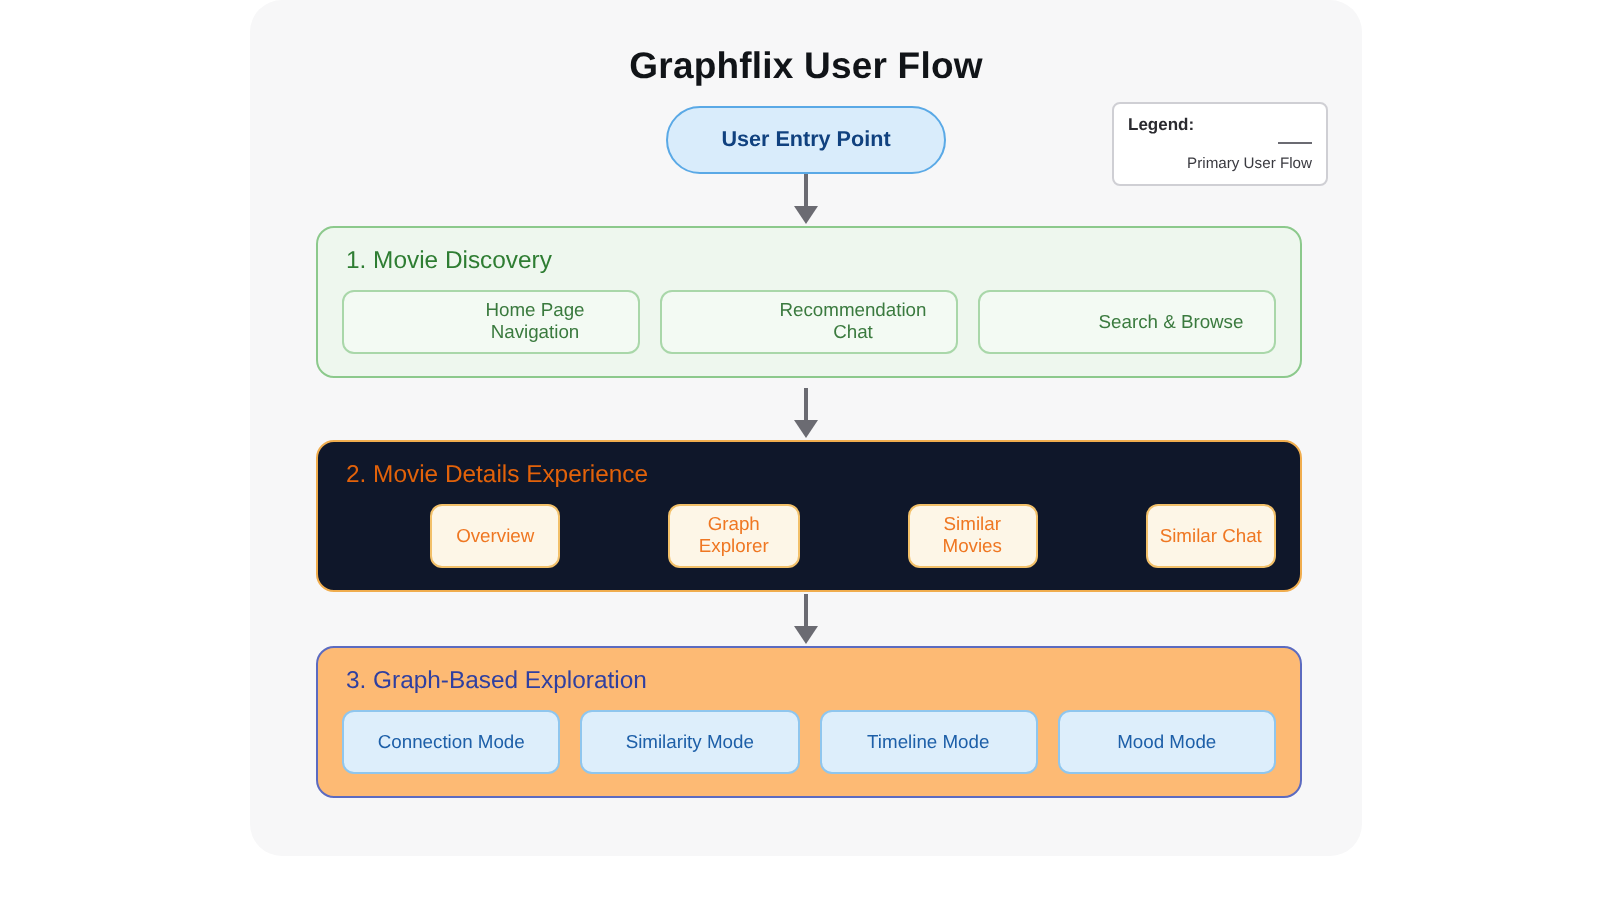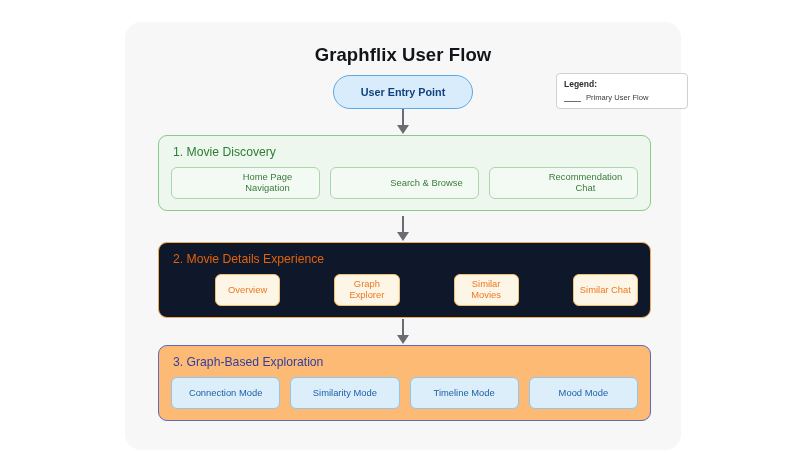--- a/index.html
+++ b/index.html
@@ -18,21 +18,21 @@
     position: relative;
     width: 806px;
     height: 453px;
     background: #ffffff;
   }
 
   
   #canvas {
     position: absolute;
     left: 125px;
-    top: 22px;
+    top: 0;
     width: 556px;
     height: 428px;
     background: #f7f7f8;
     border-radius: 16px;
   }
 
   
   #diagram-title {
     position: absolute;
     left: 0;
@@ -43,37 +43,38 @@
     font-weight: bold;
     color: #111418;
     letter-spacing: 0.1px;
   }
 
   
   #legend {
     position: absolute;
     left: 431px;
     top: 51px;
-    width: 132px;
+    width: 108px;
     box-sizing: border-box;
     background: #ffffff;
     border: 1px solid #cfcfd4;
     border-radius: 4px;
     padding: 5px 7px 6px 7px;
   }
   #legend-title {
     font-size: 8.5px;
     font-weight: bold;
     color: #2b2b30;
     margin-bottom: 4px;
   }
   .legend-row {
     display: flex;
     align-items: flex-end;
     gap: 5px;
+    flex-direction: column;
   }
   .legend-swatch {
     display: block;
     width: 17px;
     height: 0;
     border-top: 1.6px solid #6b6b72;
   }
   .legend-label {
     font-size: 7.6px;
     color: #3a3a40;
@@ -227,22 +228,22 @@
 
     <div class="connector" id="connector-entry-to-s1">
       <span class="shaft"></span>
       <span class="head"></span>
     </div>
 
     <div class="stage-section" id="section-movie-discovery">
       <div class="stage-heading">1. Movie Discovery</div>
       <div class="node-row">
         <div class="node-chip">Home Page Navigation</div>
+        <div class="node-chip">Recommendation Chat</div>
         <div class="node-chip">Search &amp; Browse</div>
-        <div class="node-chip">Recommendation Chat</div>
       </div>
     </div>
 
     <div class="connector" id="connector-s1-to-s2">
       <span class="shaft"></span>
       <span class="head"></span>
     </div>
 
     <div class="stage-section" id="section-movie-details">
       <div class="stage-heading">2. Movie Details Experience</div>

